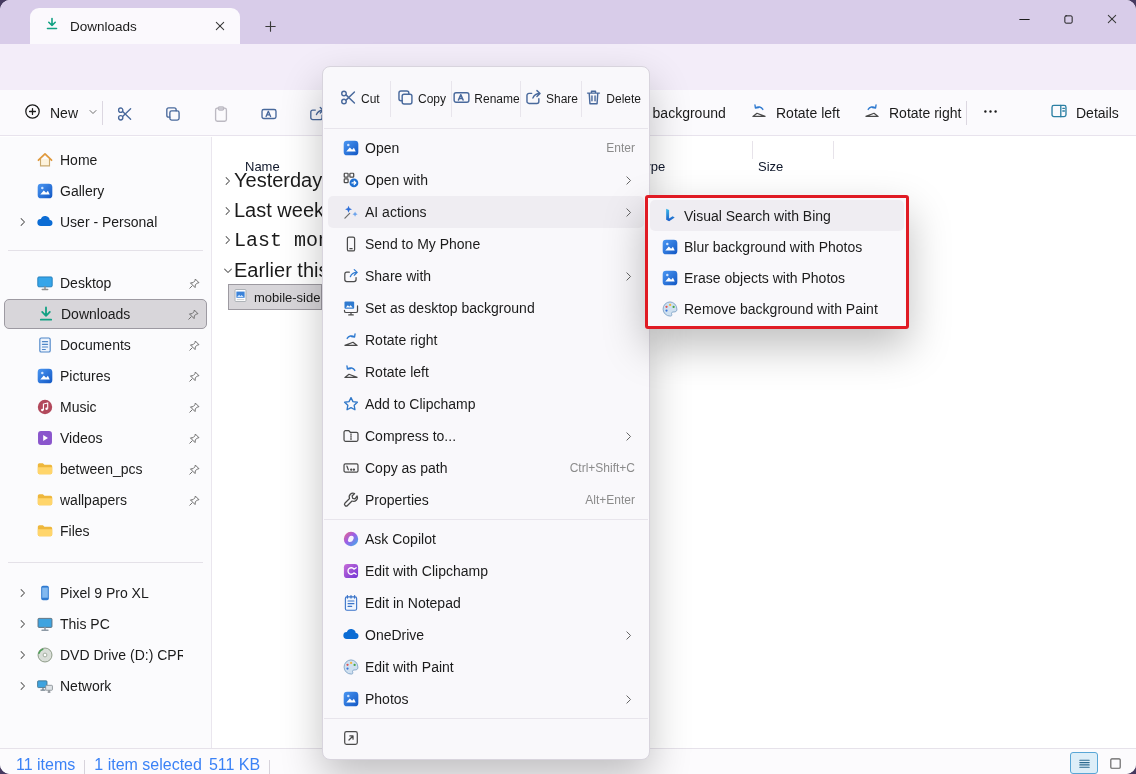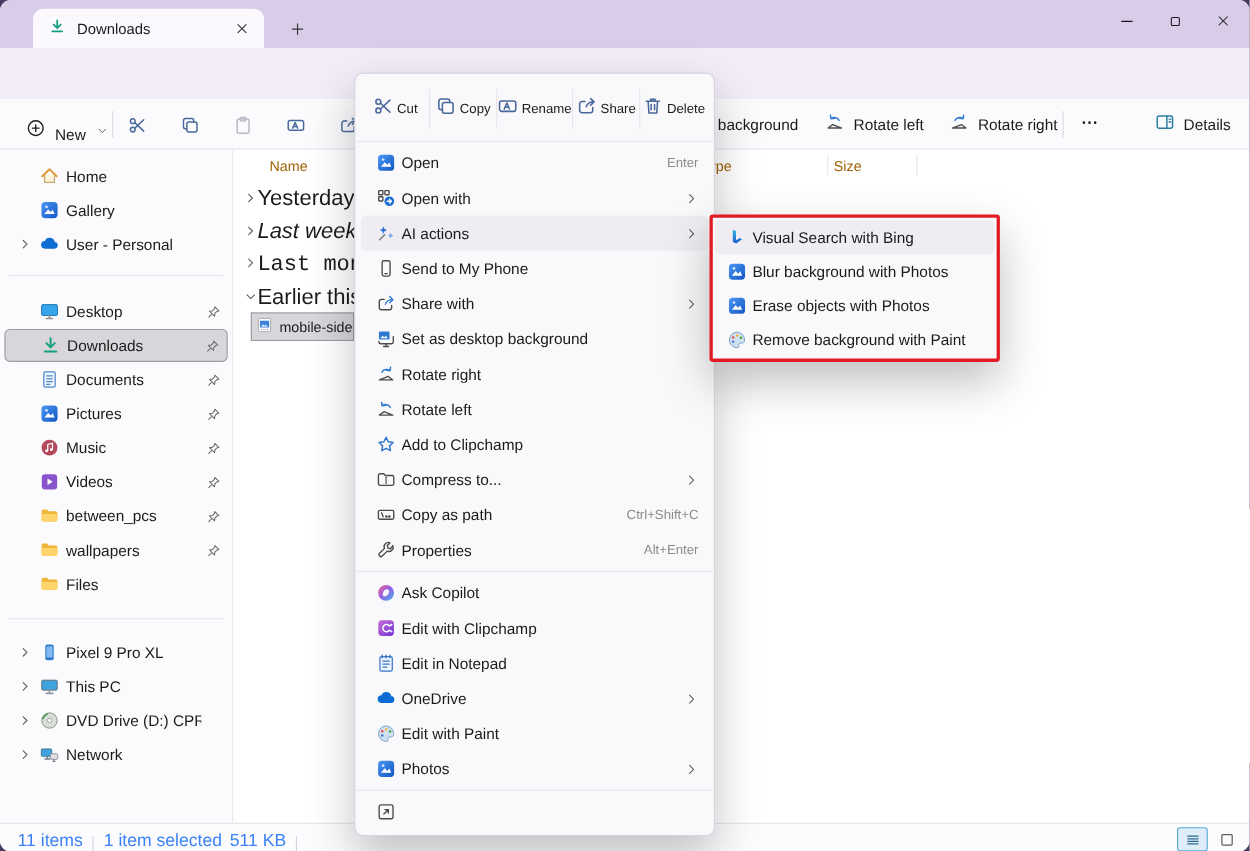--- a/index.html
+++ b/index.html
@@ -19,41 +19,41 @@
   .navbar{position:absolute;left:0;top:44px;right:0;height:46px;background:#f3edf9}
   .nav-btn{position:absolute;top:53px;width:28px;height:28px;display:flex;align-items:center;justify-content:center;border-radius:4px}
   .crumb{position:absolute;left:205px;top:51px;width:648px;height:33px;background:#fdfdfe;border:1px solid #ece7f2;border-radius:6px;display:flex;align-items:center;padding:0 10px;gap:9px;box-sizing:border-box}
   .crumb-label{font-size:14px}
   .search{position:absolute;left:866px;top:51px;width:258px;height:33px;background:#fdfdfe;border:1px solid #ece7f2;border-radius:6px;display:flex;align-items:center;padding:0 10px 0 14px;box-sizing:border-box;gap:6px}
   .search input{border:0;outline:0;background:transparent;font-family:inherit;font-size:13.5px;color:#5f5f5f;flex:1;min-width:0}
   .search input::placeholder{color:#767676;opacity:1}
 
   
   .toolbar{position:absolute;left:0;top:90px;right:0;height:46px;background:#fbfafd;border-bottom:1px solid #e8e3ed;box-sizing:border-box}
-  .tb-new{position:absolute;left:14px;top:96px;height:34px;display:flex;align-items:flex-end;gap:9px;padding:0 10px;border-radius:5px}
+  .tb-new{position:absolute;left:14px;top:96px;height:34px;display:flex;align-items:center;gap:9px;padding:0 10px;border-radius:5px}
   .tb-new-label{font-size:14px}
   .tb-sep{position:absolute;left:102px;top:101px;width:1px;height:24px;background:#dcd7e1}
   .tb-ic{position:absolute;top:101px;width:26px;height:26px;display:flex;align-items:center;justify-content:center}
   .tb-right{position:absolute;top:90px;height:45px;display:flex;align-items:center;gap:8px;font-size:14px}
   .tb-vsep{position:absolute;left:966px;top:101px;width:1px;height:24px;background:#dcd7e1}
 
   
   .sidebar{position:absolute;left:0;top:137px;width:212px;bottom:26px;background:#fbfbfd;border-right:1px solid #eae6ee;box-sizing:border-box;padding-top:7px;overflow:hidden}
   .side-item{height:30px;margin:1px 4px;border-radius:5px;display:flex;align-items:center;padding:0 6px;box-sizing:border-box;position:relative}
   .side-item.selected{background:#d8d6da;border:1px solid #9d9aa2}
   .side-chev{width:26px;display:flex;align-items:center;justify-content:center;flex:none}
   .side-ico{width:24px;display:flex;align-items:center;flex:none}
   .side-label{font-size:14px;white-space:nowrap;overflow:hidden;flex:1}
   .side-pin{width:18px;display:flex;justify-content:flex-end;flex:none}
   .side-sep{height:1px;background:#e4e1e8;margin:13px 8px 17px}
   .side-sep.s2{margin:16px 8px 15px}
 
   
   .content{position:absolute;left:213px;top:137px;right:0;bottom:26px;background:#fff}
-  .colhdr{position:absolute;top:0;height:26px;font-size:13px;color:#a16207;display:flex;align-items:center}
+  .colhdr{position:absolute;top:16px;height:26px;font-size:13px;color:#0f172a;display:flex;align-items:center}
   .colsep{position:absolute;top:4px;height:18px;width:1px;background:#e7e3ea}
   .grp{position:absolute;left:9px;height:28px;display:flex;align-items:center;font-size:20px}
   .file-row{position:absolute;left:15px;top:147px;width:94px;height:26px;background:#d8d6da;border:1px solid #9d9aa1;display:flex;align-items:center;gap:6px;padding:0 4px;box-sizing:border-box;font-size:13px;white-space:nowrap;overflow:hidden}
 
   
   .ctx{position:absolute;left:322px;top:66px;width:328px;background:#f9f8fb;border:1px solid #d8d4dd;border-radius:8px;box-shadow:0 18px 42px rgba(0,0,0,.24);z-index:50;box-sizing:border-box;padding:4px 0 5px}
   .cmdbar{display:flex;height:52px;margin:2px 6px 0;align-items:stretch}
   .cmd{flex:1;display:flex;flex-direction:row;align-items:center;justify-content:center;gap:3px;border-radius:5px}
   .cmd svg{width:19px;height:19px}
   .cmd-label{font-size:12px;color:#1b1b1b}
@@ -506,21 +506,21 @@
     <div class="colsep" style="left:417px"></div>
     <div class="colsep" style="left:539px"></div>
     <div class="colsep" style="left:620px"></div>
     <div id="groups">
         <div class="grp" style="top: 29px;">
           <span><svg width="12" height="12" viewBox="0 0 16 16" fill="none" stroke="#5f5f5f" stroke-width="1.4" stroke-linecap="round" stroke-linejoin="round">
               <path d="M5.5 3.5L10 8l-4.5 4.5"></path>
             </svg></span>
           <span>Yesterday</span>
         </div>
-        <div class="grp" style="top: 59.5px; font-style: italic;">
+        <div class="grp" style="top: 59.5px;">
           <span><svg width="12" height="12" viewBox="0 0 16 16" fill="none" stroke="#5f5f5f" stroke-width="1.4" stroke-linecap="round" stroke-linejoin="round">
               <path d="M5.5 3.5L10 8l-4.5 4.5"></path>
             </svg></span>
           <span>Last week</span>
         </div>
         <div class="grp" style="top: 89.5px; font-family: Liberation Mono, monospace;">
           <span><svg width="12" height="12" viewBox="0 0 16 16" fill="none" stroke="#5f5f5f" stroke-width="1.4" stroke-linecap="round" stroke-linejoin="round">
               <path d="M5.5 3.5L10 8l-4.5 4.5"></path>
             </svg></span>
           <span>Last month</span>

